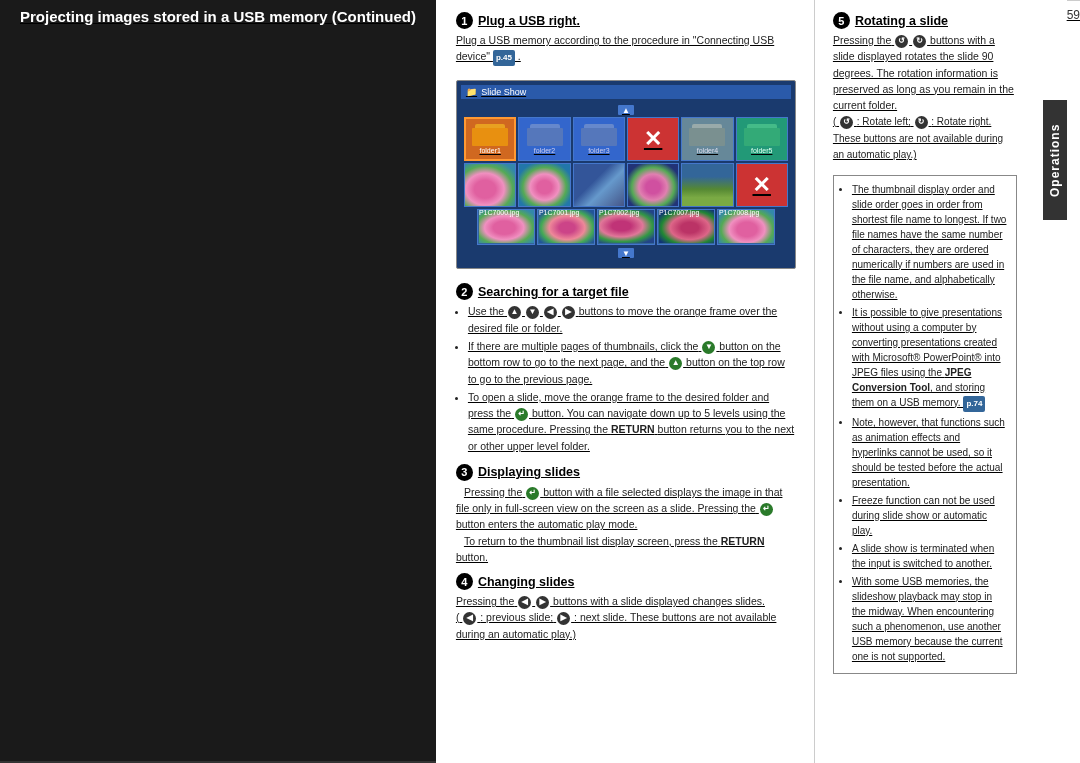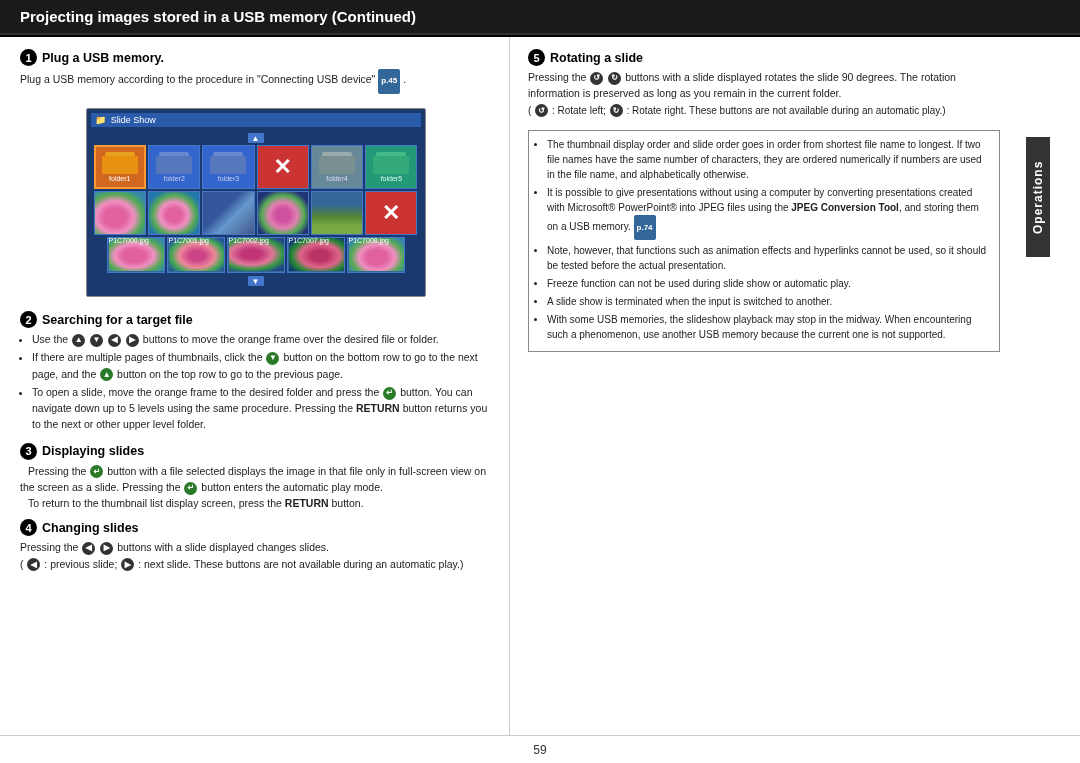--- a/index.html
+++ b/index.html
@@ -11,21 +11,21 @@
       font-size: 11px;
       color: #000;
       overflow: hidden;
       position: relative;
     }
 
     .page-container {
       width: 1080px;
       height: 763px;
       display: flex;
-      flex-direction: column;
+      text-decoration: underline;
     }
 
     
     .page-header {
       background: #1a1a1a;
       color: #fff;
       padding: 8px 20px;
       font-size: 15px;
       font-weight: bold;
       border-bottom: 2px solid #333;
@@ -267,21 +267,21 @@
     .blue-ref {
       display: inline-flex;
       align-items: center;
       justify-content: center;
       background: #336699;
       color: #fff;
       font-size: 8px;
       padding: 0 3px;
       border-radius: 2px;
       min-width: 20px;
-      height: 25px;
+      height: 16px;
       font-weight: bold;
     }
 
     
     .page-footer {
       display: flex;
       border-top: 1px solid #ccc;
       height: 28px;
     }
 
@@ -352,21 +352,21 @@
   </div>
   <div class="header-divider"></div>
 
   <div class="main-content">
 
     <div class="left-col">
 
       <div>
         <div class="section-title">
           <span class="section-num">1</span>
-          <span>Plug a USB memory.</span>
+          <span>Plug a USB right.</span>
         </div>
         <div class="section-body">
           <span>Plug a USB memory according to the procedure in "Connecting USB device"</span>
           <span class="blue-ref">p.45</span>
           .<br>
         </div>
       </div>
 
       <div class="thumbnail-area">
         <div class="thumb-title-bar">

